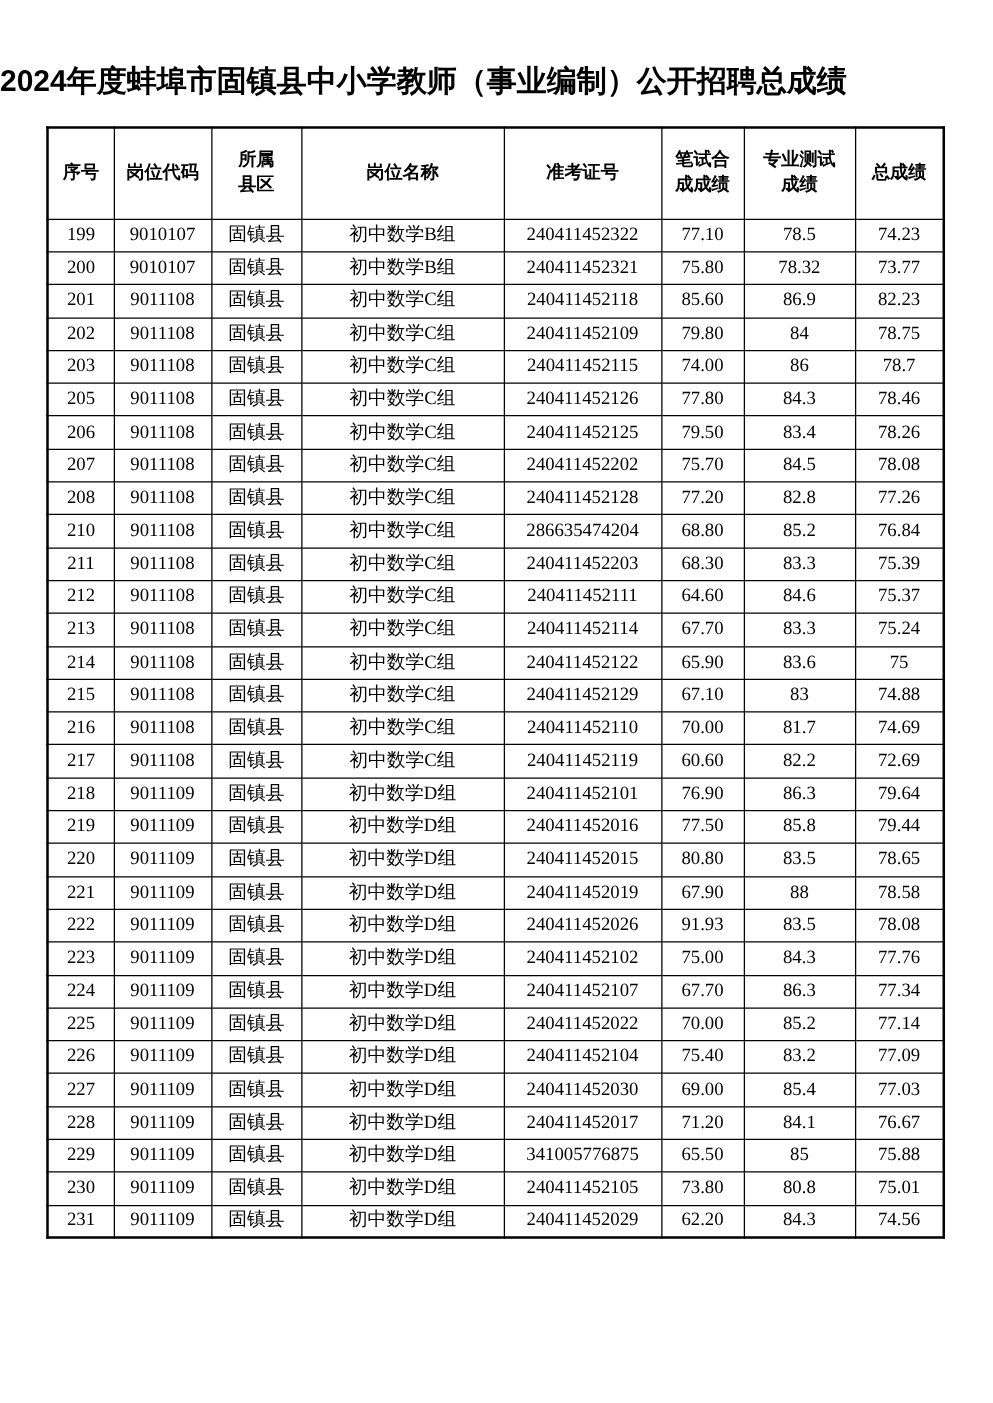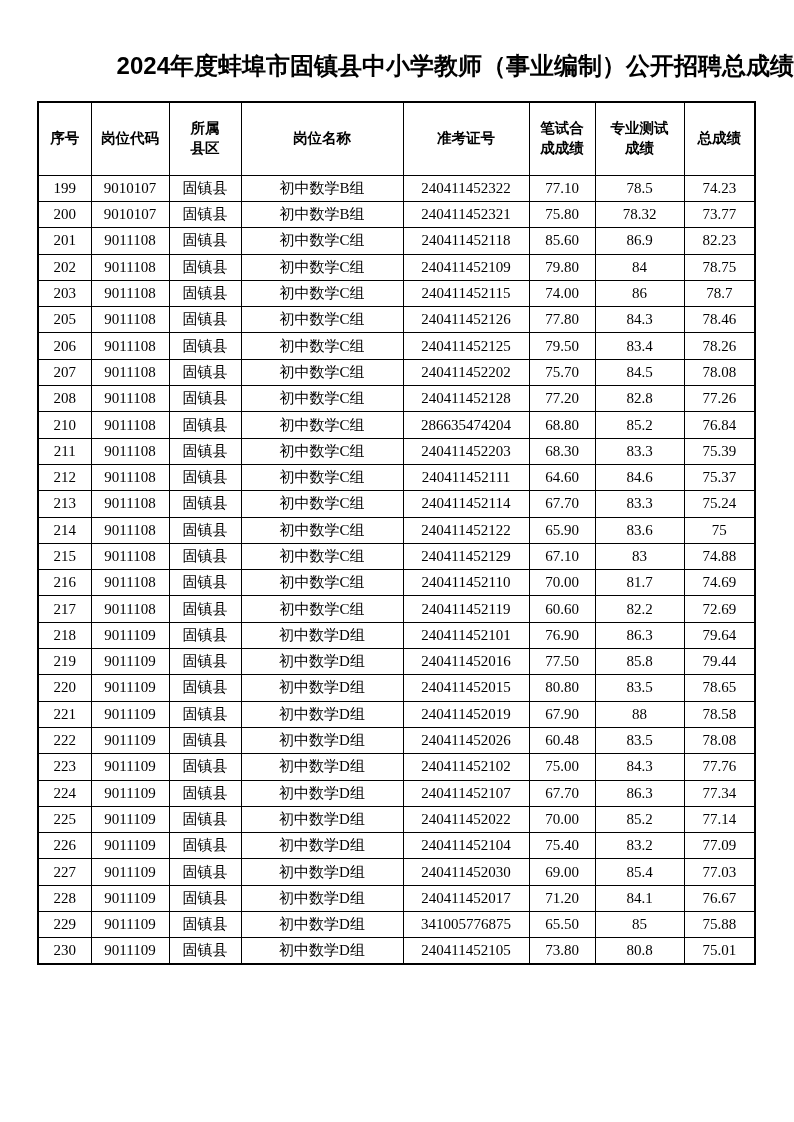--- a/index.html
+++ b/index.html
@@ -14,21 +14,21 @@
   .page {
     width: 794px;
     height: 1122px;
     background: #ffffff;
     overflow: hidden;
   }
   .page-title {
     margin: 0;
     padding-top: 50px;
     padding-bottom: 0;
-    text-align: right;
+    text-align: left;
     font-family: "Liberation Sans", "DejaVu Sans", sans-serif;
     font-weight: bold;
     font-size: 24px;
     line-height: 1.3;
     color: #000000;
     letter-spacing: 0px;
   }
   table.scores {
     border-collapse: collapse;
     table-layout: fixed;
@@ -311,21 +311,21 @@
           <td>67.90</td>
           <td>88</td>
           <td>78.58</td>
         </tr>
         <tr>
           <td>222</td>
           <td>9011109</td>
           <td>固镇县</td>
           <td>初中数学D组</td>
           <td>240411452026</td>
-          <td>60.48</td>
+          <td>91.93</td>
           <td>83.5</td>
           <td>78.08</td>
         </tr>
         <tr>
           <td>223</td>
           <td>9011109</td>
           <td>固镇县</td>
           <td>初中数学D组</td>
           <td>240411452102</td>
           <td>75.00</td>
@@ -394,17 +394,27 @@
         </tr>
         <tr>
           <td>230</td>
           <td>9011109</td>
           <td>固镇县</td>
           <td>初中数学D组</td>
           <td>240411452105</td>
           <td>73.80</td>
           <td>80.8</td>
           <td>75.01</td>
+        </tr>
+        <tr>
+          <td>231</td>
+          <td>9011109</td>
+          <td>固镇县</td>
+          <td>初中数学D组</td>
+          <td>240411452029</td>
+          <td>62.20</td>
+          <td>84.3</td>
+          <td>74.56</td>
         </tr>
       </tbody>
   </table>
 
 </div>
 
 </body></html>

